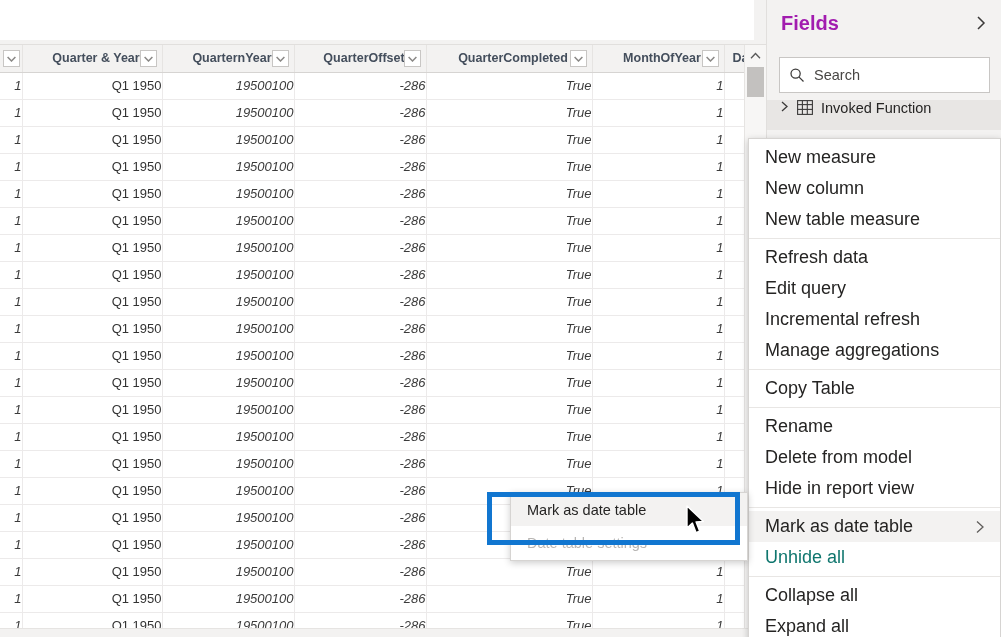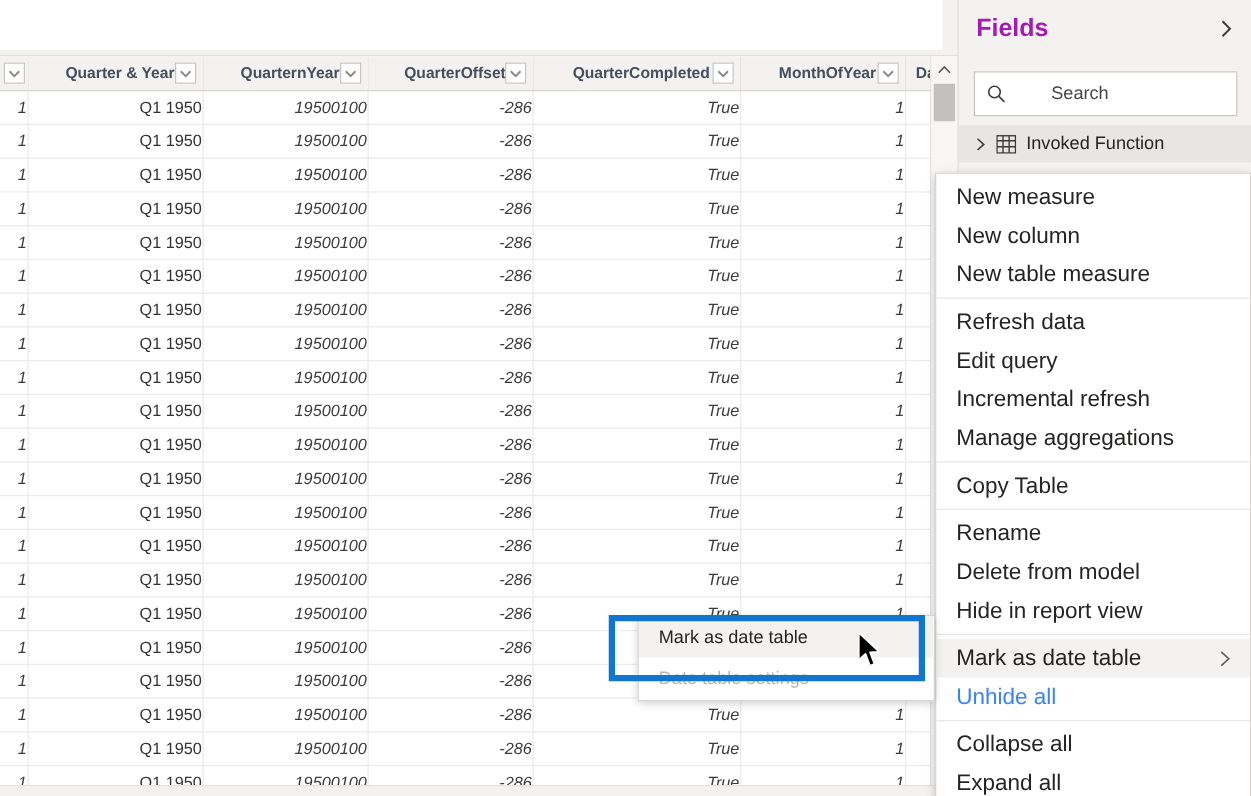--- a/index.html
+++ b/index.html
@@ -101,33 +101,33 @@
     position: absolute; left: 14px; top: 12px;
     font-size: 20px; color: #a21caf; font-weight: bold;
   }
   #fields-collapse {
     position: absolute; right: 12px; top: 14px;
     width: 18px; height: 18px; color: #605e5c;
   }
   #search-box {
     position: absolute; left: 12px; top: 57px; width: 211px; height: 36px;
     background: #ffffff; border: 1px solid #c8c6c4;
-    display: flex; align-items: center; justify-content: space-between;
+    display: flex; align-items: center;
   }
   #search-icon { margin-left: 9px; color: #3b3a39; display: flex; }
   #search-input {
     border: 0; outline: 0; margin-left: 7px; width: 150px;
     font-family: "Liberation Sans", sans-serif;
     font-size: 14.5px; color: #323130; background: transparent;
   }
   #search-input::placeholder { color: #484644; opacity: 1; }
 
   #field-list { position: absolute; left: 0; top: 100px; width: 235px; }
   .field-row {
-    position: relative; height: 30px; display: flex; align-items: center;
+    position: relative; height: 30px; display: flex; align-items: flex-start;
     background: #e8e6e4; padding-left: 12px;
   }
   .field-row .chev { width: 14px; color: #3b3a39; display: flex; align-items: center; }
   .field-row .tbl-icon { margin-left: 4px; display: flex; align-items: center; }
   .field-row .fl-label { margin-left: 8px; font-size: 14.5px; color: #252423; }
 
   
   #ctx-menu {
     position: absolute; left: 748px; top: 138px; width: 253px;
     background: #ffffff;
@@ -135,21 +135,21 @@
     box-shadow: 0 2px 7px rgba(0,0,0,0.22);
     padding: 3px 0 4px 0;
     z-index: 40;
   }
   .mi {
     position: relative; height: 31px; display: flex; align-items: center;
     padding-left: 16px; font-size: 18px; color: #252423;
     white-space: nowrap;
   }
   .mi.hl { background: #f3f2f1; }
-  .mi.disabled { color: #3b82f6; align-items: center; }
+  .mi.disabled { color: #0f766e; align-items: center; }
   .mi .submark {
     position: absolute; right: 14px; top: 50%; transform: translateY(-50%);
     color: #605e5c; display: flex;
   }
   .sep { height: 1px; background: #e8e6e4; margin: 3px 0; }
 
   
   #sub-menu {
     position: absolute; left: 510px; top: 492px; width: 238px; height: 69px;
     background: #ffffff;

